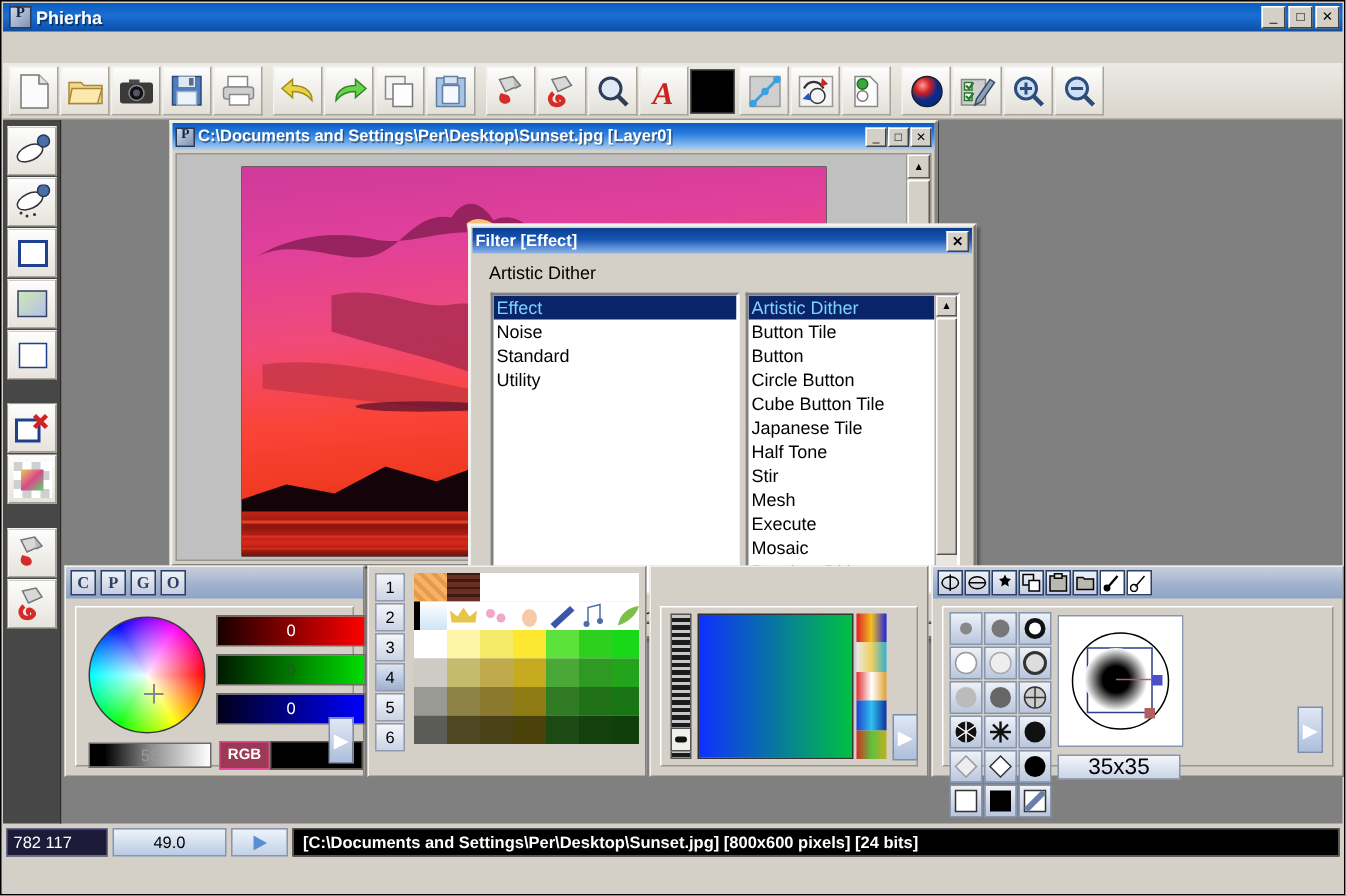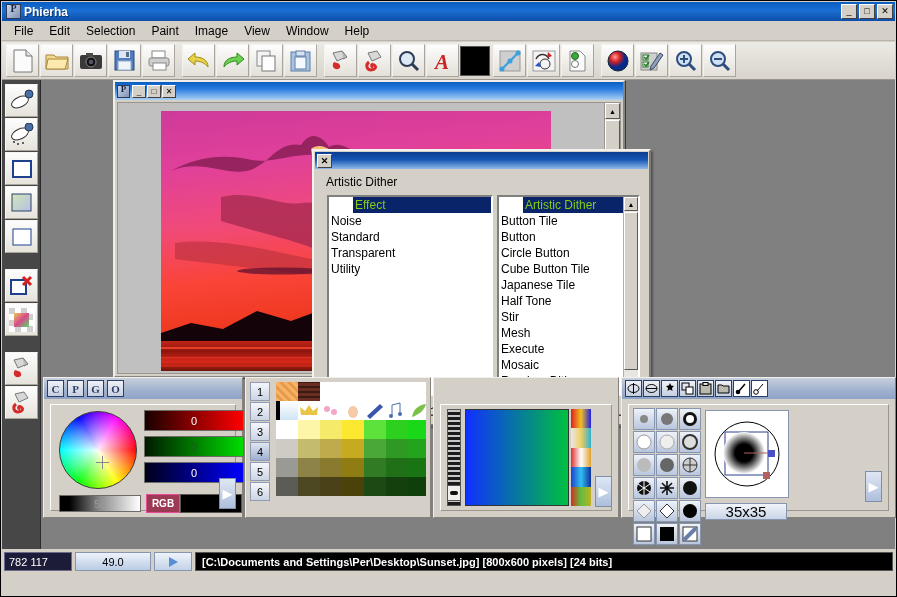--- a/index.html
+++ b/index.html
@@ -194,21 +194,21 @@
   .listbox {
     position: absolute; background: #fff;
     border: 2px solid #808080;
     border-right-color: #fff; border-bottom-color: #fff;
     overflow: hidden;
   }
   .listbox .li {
     font-size: 12px; padding: 0 2px; height: 16px; line-height: 16px;
     color: #000; white-space: nowrap;
   }
-  .listbox .li.sel { background: #0a246a; color: #84cc16; margin-left: 24px; }
+  .listbox .li.sel { background: #0a246a; color: #7dd3fc; }
   .lb-left { left: 13px; top: 44px; width: 166px; height: 203px; }
   .lb-right { left: 183px; top: 44px; width: 143px; height: 203px; }
   .lb-right .inner { position: absolute; left:0; top:0; right: 15px; }
   .lbscroll {
     position: absolute; right: 0; top: 0; bottom: 0; width: 15px;
     background: #e8e6e0; border-left: 1px solid #b4b0a8;
   }
   .lbscroll .a {
     height: 14px; background: #d4d0c8;
     border: 1px solid #fff; border-right-color: #5a5751; border-bottom-color: #5a5751;
@@ -372,30 +372,20 @@
   <div class="titlebar">
     <div class="app-icon"></div>
     <div class="title">Phierha</div>
     <div class="wbtns">
       <div class="wbtn">_</div>
       <div class="wbtn">□</div>
       <div class="wbtn">✕</div>
     </div>
   </div>
 
-  <div class="menubar">
-    <div class="mi">File</div>
-    <div class="mi">Edit</div>
-    <div class="mi">Selection</div>
-    <div class="mi">Paint</div>
-    <div class="mi">Image</div>
-    <div class="mi">View</div>
-    <div class="mi">Window</div>
-    <div class="mi">Help</div>
-  </div>
 
   <div class="toolbar">
     <div class="tbtn">
       <svg width="22" height="24" viewBox="0 0 22 24">
           <path d="M2 1h12l6 6v16H2z" fill="#fbfbfb" stroke="#777"></path>
           <path d="M14 1v6h6" fill="#e0e0e0" stroke="#777"></path>
         </svg>
     </div>
     <div class="tbtn">
       <svg width="24" height="20" viewBox="0 0 24 20">
@@ -622,20 +612,21 @@
           <path d="M7 13c-4 3-2 8 2 8s6-3 3-5-3 2-1 2" fill="none" stroke="#d62b2b" stroke-width="3"></path>
         </svg>
     </div>
   </div>
 
   <div class="desktop">
 
     <div class="docwin">
       <div class="tb">
         <div class="dicon"></div>
+        <div class="dtitle">C:\Documents and Settings\Per\Desktop\Sunset.jpg [Layer0]</div>
         <div class="dbtns">
           <div class="dbtn">_</div>
           <div class="dbtn">□</div>
           <div class="dbtn">✕</div>
         </div>
       </div>
       <div class="canvasarea">
         <div class="imgwrap">
           <svg width="390" height="260" viewBox="0 0 390 260" preserveAspectRatio="none">
             <defs>
@@ -676,29 +667,29 @@
         <div class="vscroll">
           <div class="arw">▲</div>
           <div class="thumb"></div>
           <div class="arw bot">▼</div>
         </div>
       </div>
     </div>
 
     <div class="dlg">
       <div class="dtb">
+        <div class="t">Filter [Effect]</div>
         <div class="x">✕</div>
       </div>
       <div class="efflabel">Artistic Dither</div>
 
       <div class="listbox lb-left">
         <div class="li sel">Effect</div>
         <div class="li">Noise</div>
         <div class="li">Standard</div>
-        <div class="li">Transparent</div>
         <div class="li">Utility</div>
       </div>
 
       <div class="listbox lb-right">
         <div class="inner">
           <div class="li sel">Artistic Dither</div>
           <div class="li">Button Tile</div>
           <div class="li">Button</div>
           <div class="li">Circle Button</div>
           <div class="li">Cube Button Tile</div>

